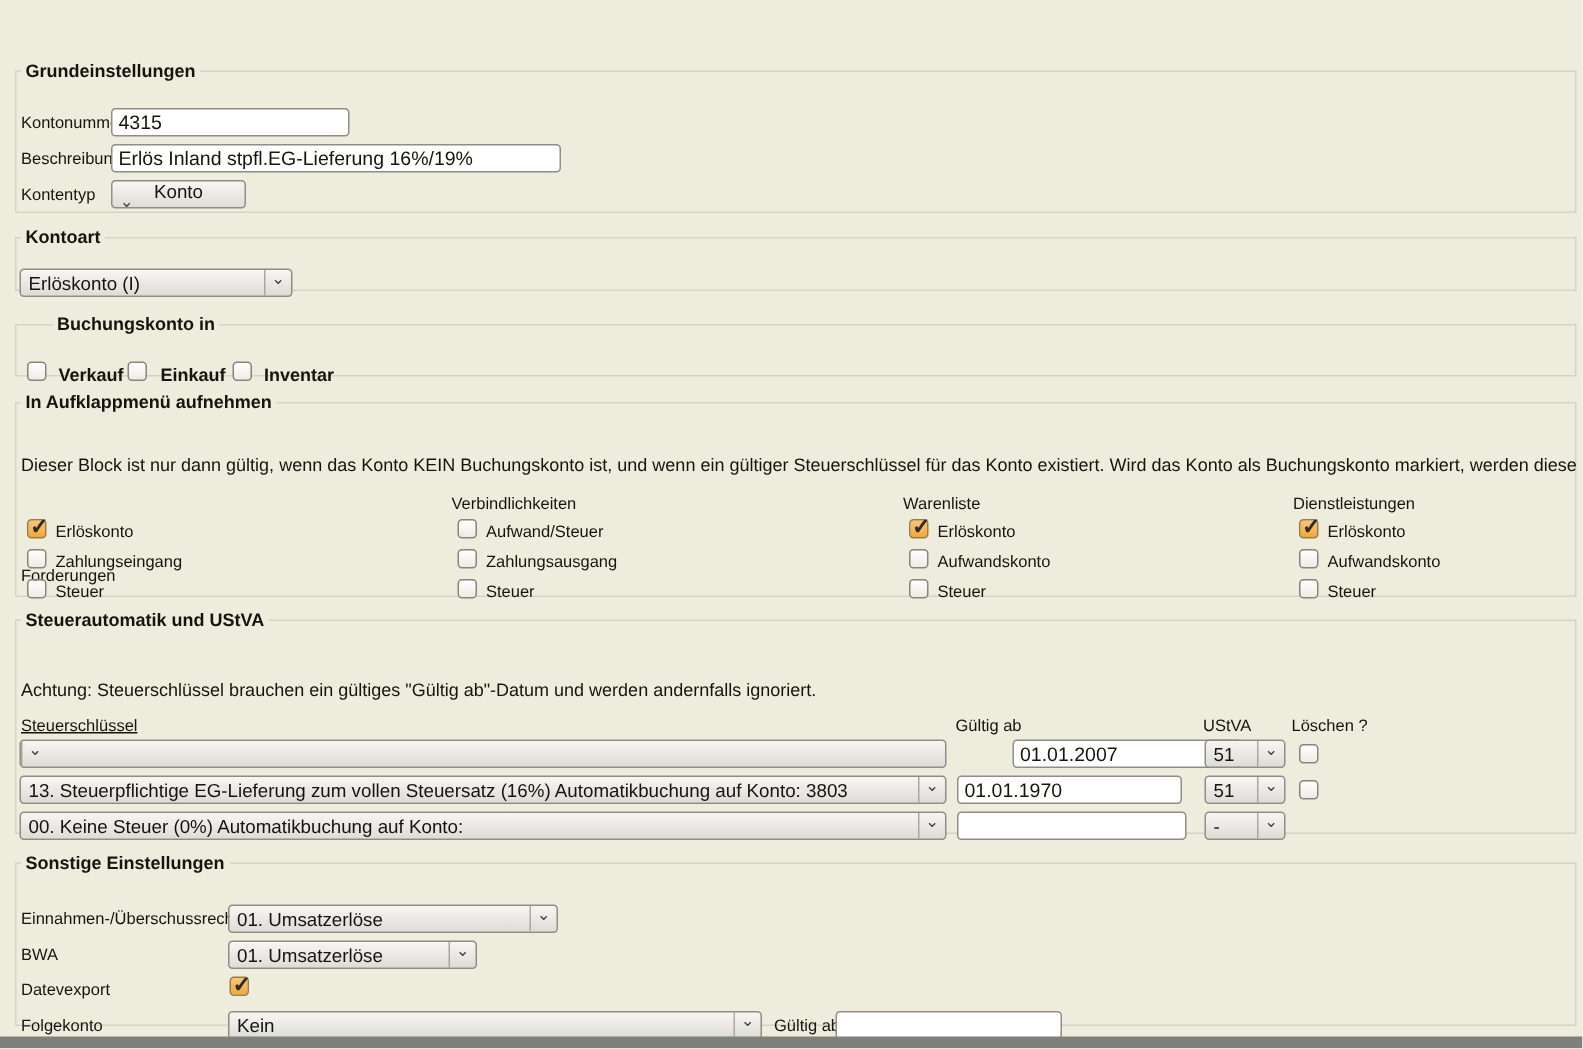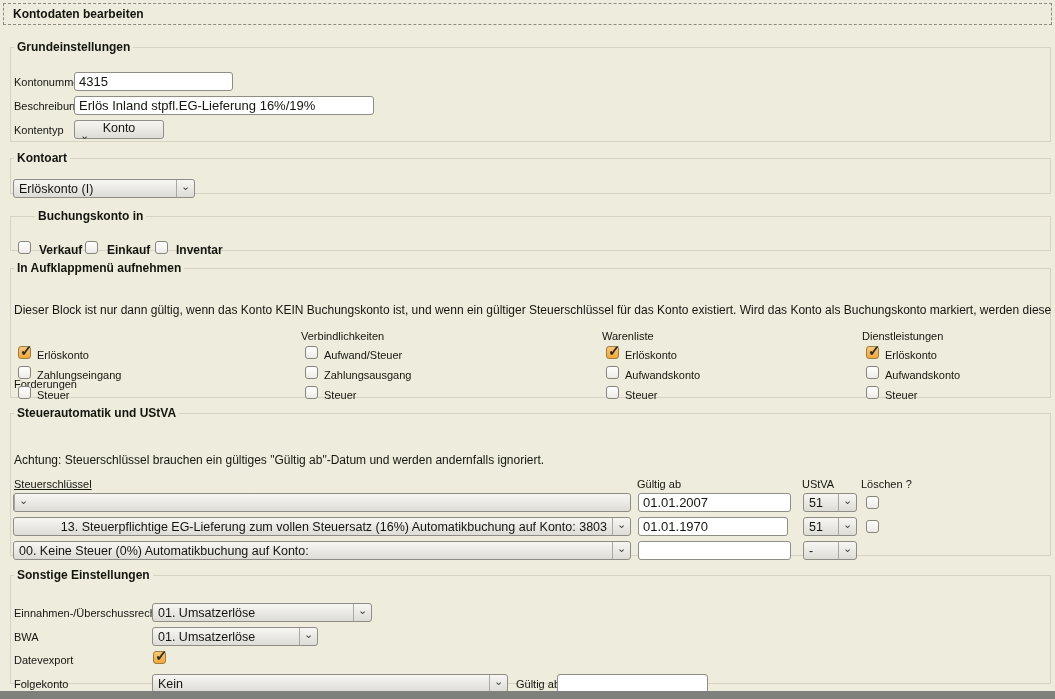--- a/index.html
+++ b/index.html
@@ -56,21 +56,20 @@
   .bottom-bar {
     position:absolute; left:0; top:691px; width:1055px; height:8px;
     background:#7e807b;
   }
 </style>
 </head>
 <body>
 
 <div class="screen">
 
-  <div class="page-header">Kontodaten bearbeiten</div>
 
   <fieldset style="left:10px; top:40px; width:1041px; height:102px;">
     <legend>Grundeinstellungen</legend>
     <span class="lbl" style="left:3px; top:22px;">Kontonummer</span>
     <input class="input" style="left: 63px; top: 18px; width: 159px;" value="4315">
     <span class="lbl" style="left:3px; top:46px;">Beschreibung</span>
     <input class="input" style="left: 63px; top: 42px; width: 300px;" value="Erlös Inland stpfl.EG-Lieferung 16%/19%">
     <span class="lbl" style="left:3px; top:70px;">Kontentyp</span>
     <div class="select" style="left:63px; top:66px; width:90px;flex-direction:column;">
       <span class="txt">Konto</span>
@@ -138,28 +137,28 @@
     <span class="hint" style="left:3px; top:33px; font-size:12px;">Achtung: Steuerschlüssel brauchen ein gültiges "Gültig ab"-Datum und werden andernfalls ignoriert.</span>
 
     <span class="lbl" style="left:3px; top:58px;text-decoration:underline;">Steuerschlüssel</span>
     <span class="lbl" style="left:626px; top:58px;">Gültig ab</span>
     <span class="lbl" style="left:791px; top:58px;">UStVA</span>
     <span class="lbl" style="left:850px; top:58px;">Löschen ?</span>
 
     <div class="select" style="left:2px; top:73px; width:618px;">
       <span class="arrow"></span>
     </div>
-    <input class="input" style="left: 627px; top: 73px; width: 153px;" value="01.01.2007">
+    <input class="input" style="left: 664px; top: 73px; width: 153px;" value="01.01.2007">
     <div class="select" style="left:792px; top:73px; width:54px;">
       <span class="txt">51</span>
       <span class="arrow"></span>
     </div>
     <span class="cb" style="left:855px; top:76px;"></span>
 
-    <div class="select" style="left:2px; top:97px; width:618px;text-align:right;">
+    <div class="select" style="left:2px; top:97px; width:618px;">
       <span class="txt">13. Steuerpflichtige EG-Lieferung zum vollen Steuersatz (16%) Automatikbuchung auf Konto: 3803</span>
       <span class="arrow"></span>
     </div>
     <input class="input" style="left: 627px; top: 97px; width: 150px;" value="01.01.1970">
     <div class="select" style="left:792px; top:97px; width:54px;">
       <span class="txt">51</span>
       <span class="arrow"></span>
     </div>
     <span class="cb" style="left:855px; top:100px;"></span>
 

